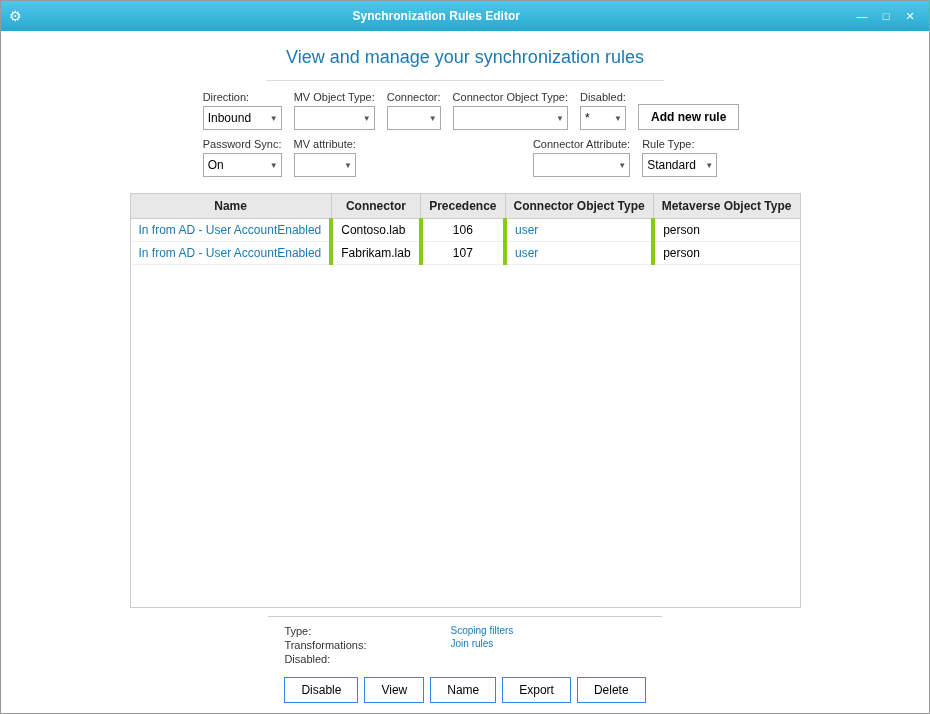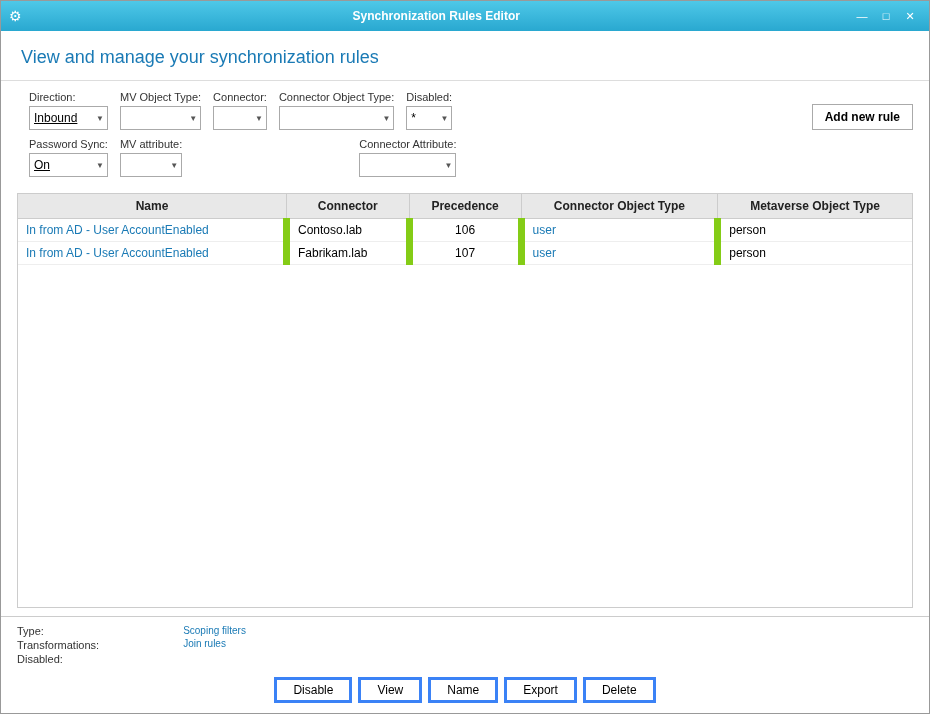--- a/index.html
+++ b/index.html
@@ -54,20 +54,21 @@
       align-items: center;
       justify-content: center;
       font-size: 11px;
     }
 
     .content-area {
       flex: 1;
       display: flex;
       flex-direction: column;
       overflow: hidden;
+      align-items: center;
     }
 
     .page-header {
       padding: 16px 20px 12px;
       border-bottom: 1px solid #ddd;
       background: #fff;
     }
 
     .page-title {
       color: #1a7ab5;
@@ -120,21 +121,21 @@
       height: 24px;
       border: 1px solid #aaa;
       background: #fff;
       padding: 0 20px 0 4px;
       font-size: 12px;
       appearance: none;
       -webkit-appearance: none;
       cursor: pointer;
     }
 
-    .select-sm { width: 130px; text-decoration: underline; }
+    .select-sm { width: 130px; }
     .select-md { width: 160px; }
     .select-xs { width: 90px; }
 
     .btn-add-new {
       height: 26px;
       padding: 0 12px;
       background: #fff;
       border: 1px solid #aaa;
       cursor: pointer;
       font-size: 12px;
@@ -168,21 +169,21 @@
       font-size: 12px;
       border-right: 1px solid #ccc;
       color: #222;
     }
 
     .data-table th:last-child { border-right: none; }
 
     .data-table td {
       padding: 4px 8px;
       border-bottom: 1px solid #eee;
-      border-right: 7px solid #84cc16;
+      border-right: 4px solid #84cc16;
       font-size: 12px;
     }
 
     .data-table td:last-child { border-right: none; }
 
     .data-table td.link-cell {
       color: #1a7ab5;
       cursor: pointer;
     }
 
@@ -210,21 +211,21 @@
     .action-buttons {
       display: flex;
       justify-content: center;
       gap: 6px;
     }
 
     .action-btn {
       height: 26px;
       padding: 0 16px;
       background: #fff;
-      border: 3px solid #3b82f6;
+      border: 1px solid #3b82f6;
       cursor: pointer;
       font-size: 12px;
     }
   </style>
 </head>
 <body>
 
 <div class="window">
 
   <div class="title-bar">
@@ -324,20 +325,29 @@
 
         <div class="filter-group" style="margin-left: 165px;">
           <label class="filter-label">Connector Attribute:</label>
           <div class="select-wrapper">
             <select class="select-md">
               <option></option>
             </select>
           </div>
         </div>
 
+        <div class="filter-group">
+          <label class="filter-label">Rule Type:</label>
+          <div class="select-wrapper">
+            <select class="select-sm">
+              <option>Standard</option>
+              <option>Sticky</option>
+            </select>
+          </div>
+        </div>
 
       </div>
 
     </div>
 
     <div class="table-area">
       <table class="data-table">
         <thead>
           <tr>
             <th>Name</th>

